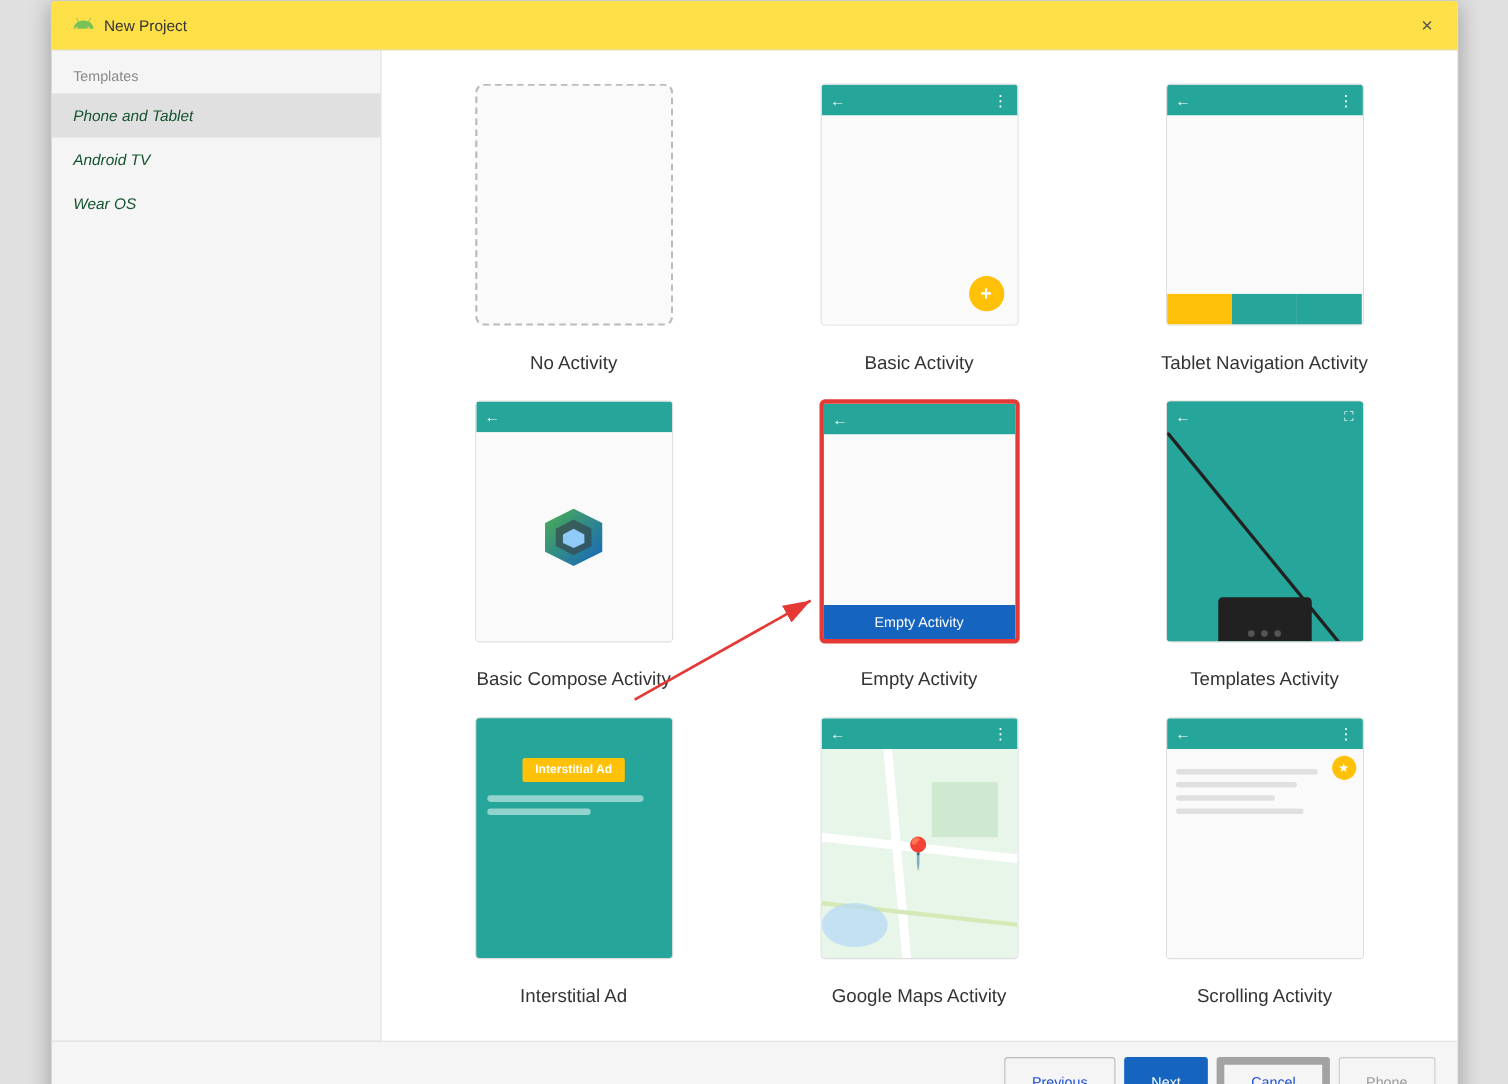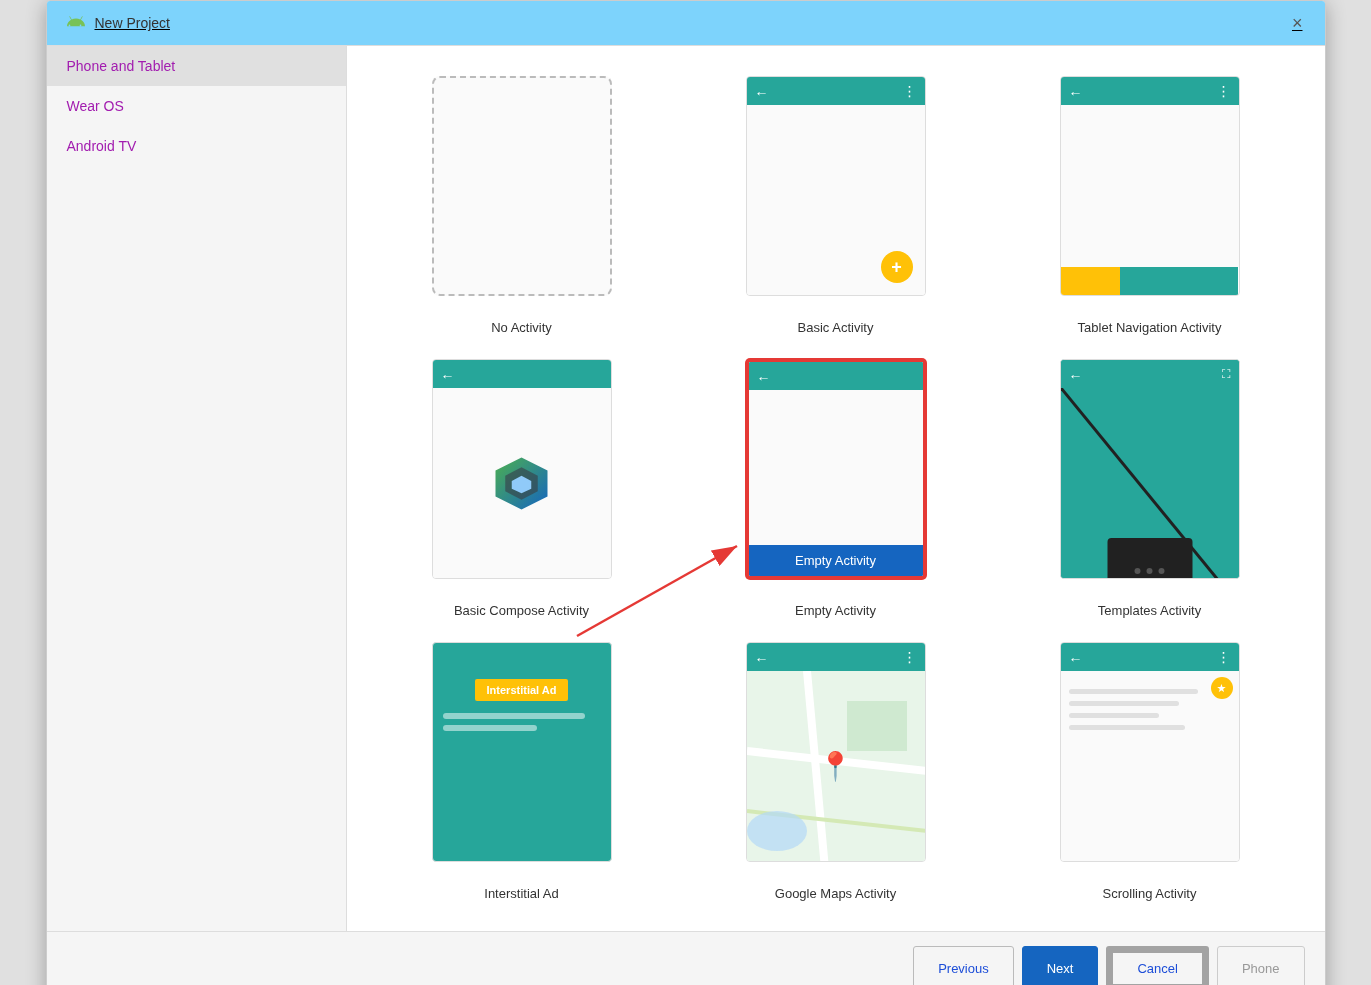--- a/index.html
+++ b/index.html
@@ -16,27 +16,26 @@
       width: 1280px;
       background: #f5f5f5;
       border: 1px solid #ccc;
       border-radius: 4px;
       box-shadow: 0 4px 20px rgba(0,0,0,0.3);
       display: flex;
       flex-direction: column;
       overflow: hidden;
     }
     .title-bar {
-      background: #7dd3fc;
+      background: #fde047;
       border-bottom: 1px solid #ddd;
       padding: 10px 16px;
       display: flex;
       align-items: center;
       justify-content: space-between;
-      text-decoration: underline;
     }
     .title-bar-left {
       display: flex;
       align-items: center;
       gap: 8px;
     }
     .android-logo {
       width: 24px;
       height: 24px;
     }
@@ -67,22 +66,23 @@
     }
     .sidebar-header {
       padding: 16px 20px 8px 20px;
       font-size: 13px;
       color: #888;
       font-weight: 400;
     }
     .sidebar-item {
       padding: 12px 20px;
       font-size: 14px;
-      color: #a21caf;
+      color: #14532d;
       cursor: pointer;
+      font-style: italic;
     }
     .sidebar-item.active {
       background: #e0e0e0;
       font-weight: 500;
     }
     .main-content {
       flex: 1;
       padding: 20px;
       overflow-y: auto;
       background: #fff;
@@ -163,21 +163,21 @@
       height: 220px;
       border: 2px dashed #bbb;
       border-radius: 8px;
       background: #fafafa;
       display: flex;
       align-items: center;
       justify-content: center;
     }
     .template-name {
       margin-top: 24px;
-      font-size: 13px;
+      font-size: 17px;
       color: #333;
       text-align: center;
     }
     .template-label-bar {
       background: #e0e0e0;
       padding: 6px 8px;
       text-align: center;
       font-size: 12px;
       color: #fff;
     }
@@ -242,28 +242,29 @@
         <path fill="#78c257" d="M17.523 15.341c-.477 0-.864-.388-.864-.866 0-.478.387-.865.864-.865.477 0 .864.387.864.865 0 .478-.387.866-.864.866m-11.046 0c-.477 0-.864-.388-.864-.866 0-.478.387-.865.864-.865.477 0 .864.387.864.865 0 .478-.387.866-.864.866m11.405-6.57l1.729-2.994a.36.36 0 00-.131-.491.36.36 0 00-.491.131L17.24 8.459C15.998 7.871 14.576 7.54 13 7.54c-1.576 0-2.998.331-4.24.919L7.01 5.417a.36.36 0 00-.491-.131.36.36 0 00-.131.491l1.729 2.994C5.635 10.093 4 12.434 4 15.147h18c0-2.713-1.635-5.054-4.118-6.376"></path>
       </svg>
       <span class="title-text">New Project</span>
     </div>
     <button class="close-btn">×</button>
   </div>
 
   <div class="content-area">
 
     <div class="sidebar">
+      <div class="sidebar-header">Templates</div>
       <div class="sidebar-item active">
         <span>Phone and Tablet</span>
       </div>
       <div class="sidebar-item">
-        <span>Wear OS</span>
+        <span>Android TV</span>
       </div>
       <div class="sidebar-item">
-        <span>Android TV</span>
+        <span>Wear OS</span>
       </div>
     </div>
 
     <div class="main-wrapper" style="flex:1; position:relative;">
       <div class="main-content">
         <div class="templates-grid">
 
           <div class="template-card">
             <div class="no-activity-preview"></div>
             <div class="template-name">No Activity</div>

